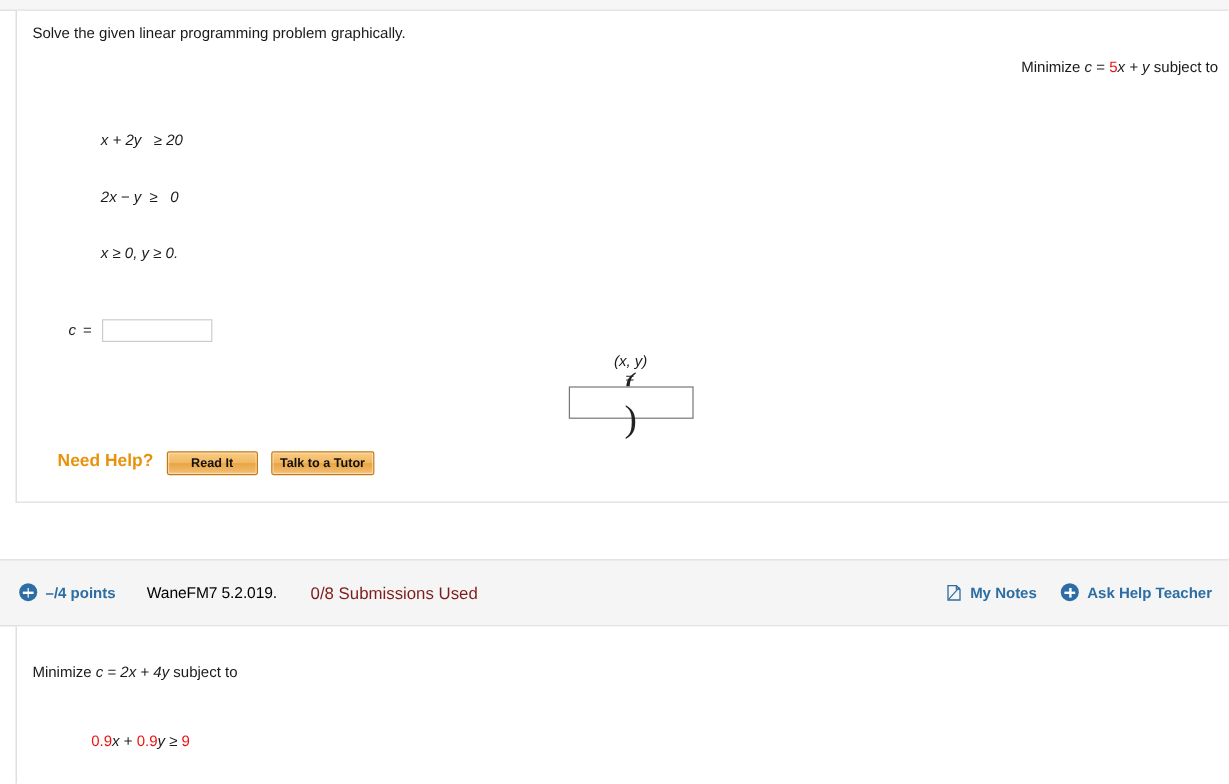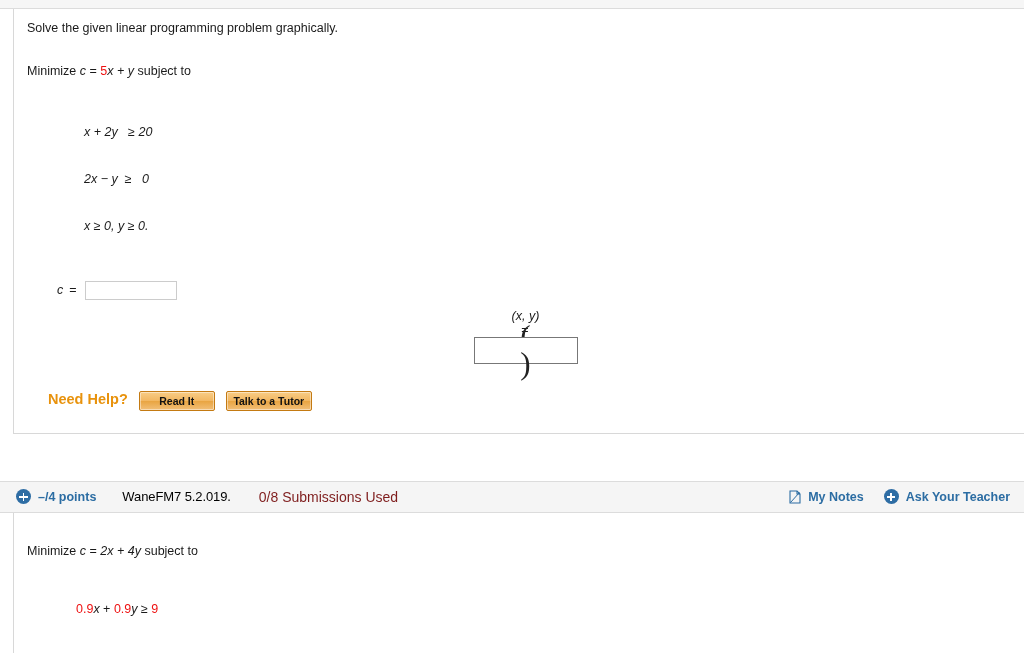--- a/index.html
+++ b/index.html
@@ -39,21 +39,21 @@
   .q1-body { padding-top: 11px; padding-bottom: 22px; }
   .q2-body { padding-top: 10px; padding-bottom: 20px; }
 
   .gap { height: 47px; background: #fff; }
 
   
   .qheader {
     background: #f5f5f5;
     border-top: 1px solid #dcdcdc;
     border-bottom: 1px solid #dcdcdc;
-    height: 32px;
+    height: 56px;
     display: flex;
     align-items: center;
     padding: 0 14px 0 16px;
     box-sizing: border-box;
   }
   .qheader-left {
     display: flex;
     align-items: center;
     flex: 1 1 auto;
     gap: 0;
@@ -116,21 +116,21 @@
     flex: none;
   }
 
   
   .prompt {
     font-size: 12.5px;
     line-height: 17px;
     color: #1a1a1a;
     max-width: 988px;
   }
-  .mt14 { margin-top: 26px; }
+  .mt14 { margin-top: 11px; text-align: right; }
   .mt20 { margin-top: 20px; }
 
   i, .it { font-style: italic; }
   .red { color: #ee1111; }
 
   
   .constraints {
     margin-top: 13px;
     margin-left: 57px;
     font-size: 12.5px;
@@ -266,21 +266,21 @@
         <svg width="12" height="14" viewBox="0 0 12 14" aria-hidden="true">
           <path d="M1 1 H8 L11 4 V13 H1 Z" fill="none" stroke="#2c6da3" stroke-width="1.1"></path>
           <path d="M8 1 V4 H11" fill="none" stroke="#2c6da3" stroke-width="1.1"></path>
           <path d="M1.5 12.5 L10.5 2.5" fill="none" stroke="#2c6da3" stroke-width="1"></path>
         </svg>
       </span>
       <span>My Notes</span>
     </span>
     <span class="hdr-link">
       <span class="plus-icon"></span>
-      <span>Ask Your Teacher</span>
+      <span>Ask Help Teacher</span>
     </span>
   </div>
 </div>
 
 <div class="question-body q2-body">
 
 
   <div class="prompt mt20">
     <span>Minimize </span><i>c</i><span> = </span><i>2x + 4y</i><span> subject to</span>
   </div>

